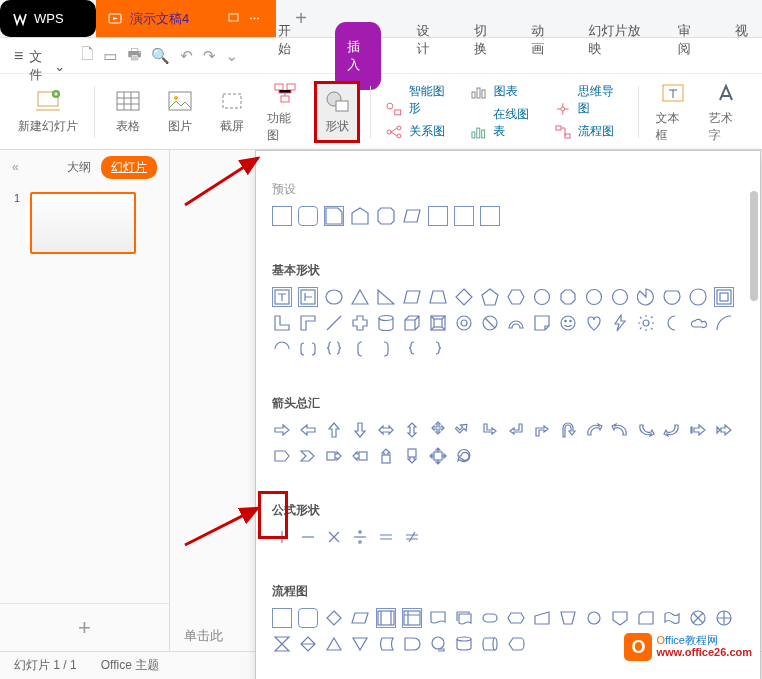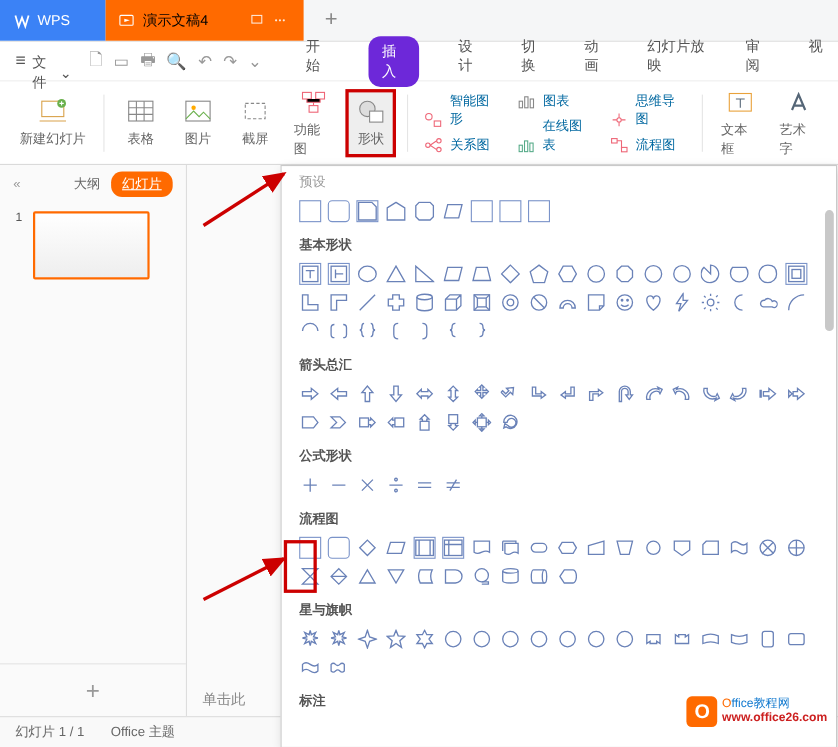--- a/index.html
+++ b/index.html
@@ -1,33 +1,33 @@
 <!DOCTYPE html>
 <html><head>
 <meta charset="utf-8">
 <style>
 * { margin: 0; padding: 0; box-sizing: border-box; font-family: "Microsoft YaHei", sans-serif; }
 body { width: 762px; height: 679px; background: #fff; overflow: hidden; position: relative; }
 
 
 .titlebar { height: 38px; background: #f5f6f7; display: flex; align-items: stretch; border-bottom: 1px solid #e0e0e0; }
-.wps-logo { width: 96px; background: #3b82f6; color: #fff; display: flex; align-items: center; padding: 0 12px; gap: 6px; font-size: 13px; }
-.doc-tab { background: #ff6a00; color: #000000; display: flex; align-items: center; padding: 0 16px 0 12px; gap: 8px; font-size: 13px; min-width: 180px; }
+.wps-logo { width: 96px; background: #000000; color: #fff; display: flex; align-items: center; padding: 0 12px; gap: 6px; font-size: 13px; border-radius: 10px; }
+.doc-tab { background: #ff6a00; color: #4c1d95; display: flex; align-items: center; padding: 0 16px 0 12px; gap: 8px; font-size: 13px; min-width: 180px; }
 .doc-tab .win-icons { margin-left: auto; display: flex; gap: 10px; opacity: 0.85; }
 .new-tab { width: 50px; display: flex; align-items: center; justify-content: center; color: #888; font-size: 20px; }
 
 
 .menubar { height: 36px; display: flex; align-items: center; padding: 0 14px; gap: 4px; color: #555; font-size: 13px; border-bottom: 1px solid #eee; }
 .hamburger { font-size: 16px; margin-right: 2px; }
 .file-menu { display: flex; align-items: center; gap: 2px; margin-right: 12px; margin-top: 21px; }
 .qa { display: flex; align-items: center; gap: 10px; color: #999; }
 .qa span { font-size: 15px; }
 .tabs { display: flex; gap: 36px; margin-left: 36px; }
 .tabs .tab { cursor: pointer; }
-.tabs .active { background: #6d28d9; color: #fff; padding: 5px 12px; border-radius: 11px; }
+.tabs .active { background: #a21caf; color: #fff; padding: 16px 12px; border-radius: 11px; }
 
 
 .ribbon { height: 76px; display: flex; align-items: center; padding: 0 12px; border-bottom: 1px solid #dadada; gap: 6px; }
 .rbtn { display: flex; flex-direction: column; align-items: center; justify-content: center; gap: 4px; font-size: 12px; color: #666; padding: 4px 6px; min-width: 46px; height: 62px; cursor: pointer; }
 .rbtn.wide { min-width: 72px; }
 .rbtn .ric { width: 28px; height: 26px; display: flex; align-items: center; justify-content: center; }
 .vsep { width: 1px; height: 52px; background: #e5e5e5; margin: 0 4px; }
 .shapes-highlight { border: 3px solid #cc0000; background: #eee; }
 .rgroup { display: flex; flex-direction: column; gap: 2px; justify-content: center; }
 .rgroup .srow { display: flex; align-items: flex-end; gap: 6px; font-size: 12px; color: #0369a1; padding: 2px 4px; cursor: pointer; }
@@ -46,21 +46,21 @@
 .add-slide { position: absolute; bottom: 0; left: 0; right: 0; height: 48px; border-top: 1px solid #e3e3e3; display: flex; align-items: center; justify-content: center; font-size: 22px; color: #999; }
 
 
 .canvas { flex: 1; background: #fafafa; position: relative; display: flex; align-items: center; justify-content: center; }
 .note-prompt { position: absolute; bottom: 6px; left: 14px; font-size: 13px; color: #888; }
 
 
 .shapes-panel { position: absolute; left: 255px; top: 150px; width: 506px; height: 530px; background: #fff; border: 1px solid #c9c9c9; box-shadow: 2px 4px 10px rgba(0,0,0,.18); z-index: 10; overflow: hidden; }
 .shapes-panel .scroll { position: absolute; right: 2px; top: 40px; width: 8px; bottom: 2px; }
 .shapes-panel .scroll .thumb-sc { width: 8px; height: 110px; background: #c8c8c8; border-radius: 4px; }
-.sect-title { font-size: 12px; color: #555; font-weight: bold; padding: 6px 16px 4px 16px; }
+.sect-title { font-size: 12px; color: #555; font-weight: bold; padding: 6px 16px 4px 16px; margin-top: 24px; }
 .sect-title.first { color: #999; font-weight: normal; padding-top: 6px; }
 .shape-grid { display: flex; flex-wrap: wrap; gap: 6px 6px; padding: 4px 16px 6px 16px; }
 .shape-cell { width: 20px; height: 20px; border: 1px solid #7a93c9; display: flex; align-items: center; justify-content: center; font-size: 11px; color: #567; cursor: pointer; }
 .shape-cell.noborder { border: none; }
 .shape-cell svg { width: 18px; height: 18px; display: block; }
 .shape-cell svg * { stroke: #6a82b8; stroke-width: 1.2; fill: none; }
 
 
 .red-box { position: absolute; border: 3px solid #cc0000; pointer-events: none; z-index: 12; }
 .red-box.hourglass { left: 258px; top: 491px; width: 30px; height: 48px; }

